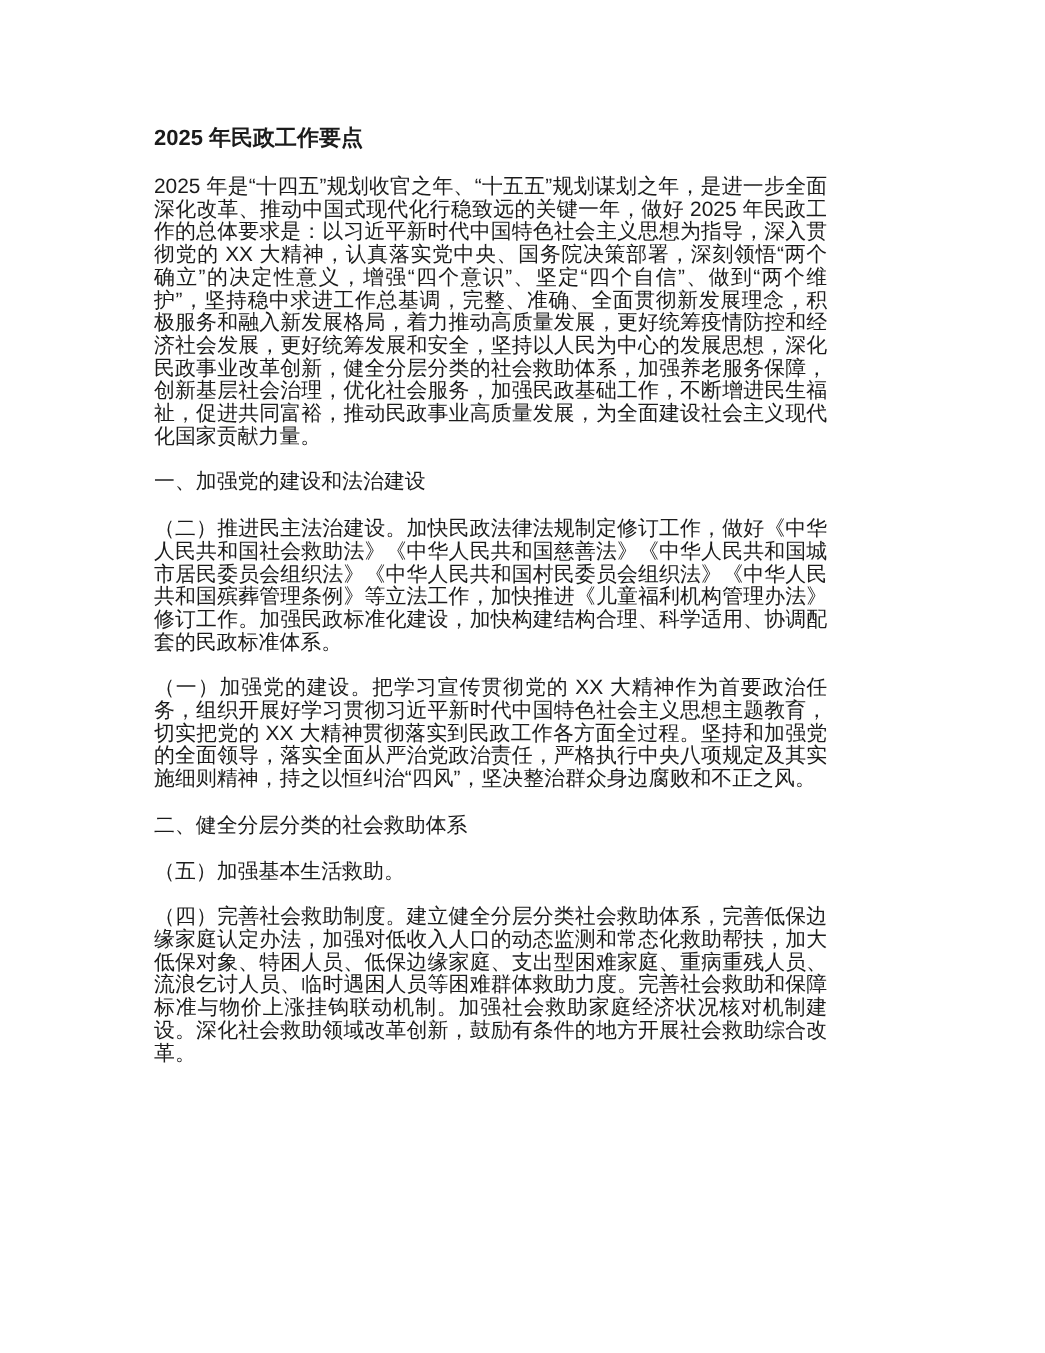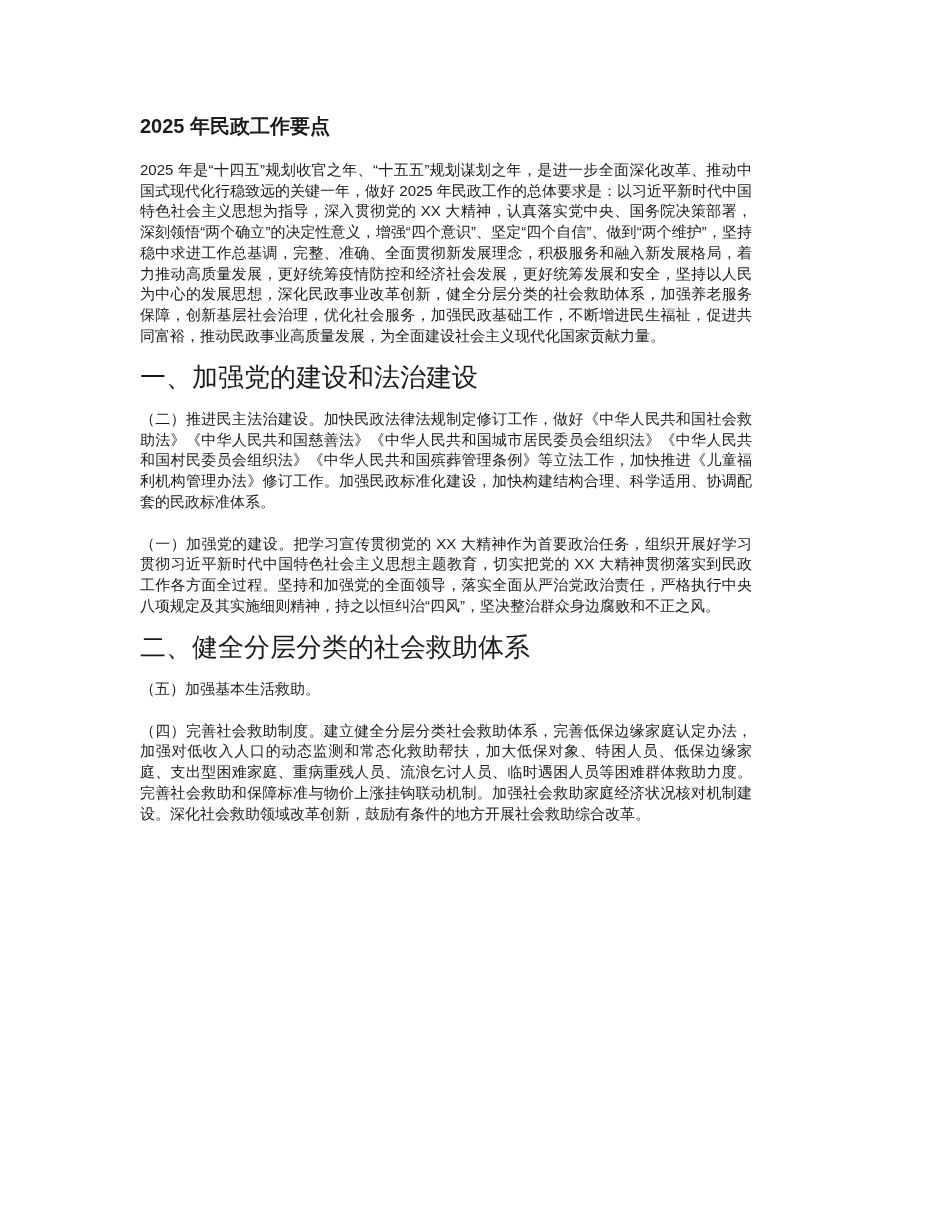--- a/index.html
+++ b/index.html
@@ -18,30 +18,30 @@
     padding: 114px 126px 0 140px;
     overflow: hidden;
   }
   .doc-title {
     font-size: 20px;
     line-height: 24px;
     font-weight: 700;
     margin: 0 0 22px 0;
   }
   .doc-body p.paragraph {
-    font-size: 15px;
+    font-size: 19px;
     line-height: 20.7px;
     font-weight: 400;
     margin: 0 0 21px 0;
     text-align: justify;
     text-justify: inter-ideograph;
     letter-spacing: 0px;
   }
   .doc-body h2.heading {
-    font-size: 26px;
+    font-size: 19px;
     line-height: 20.7px;
     font-weight: 400;
     margin: 0 0 21px 0;
     text-align: left;
   }
   .doc-body p.paragraph:last-child {
     margin-bottom: 0;
   }
 </style>
 </head>

